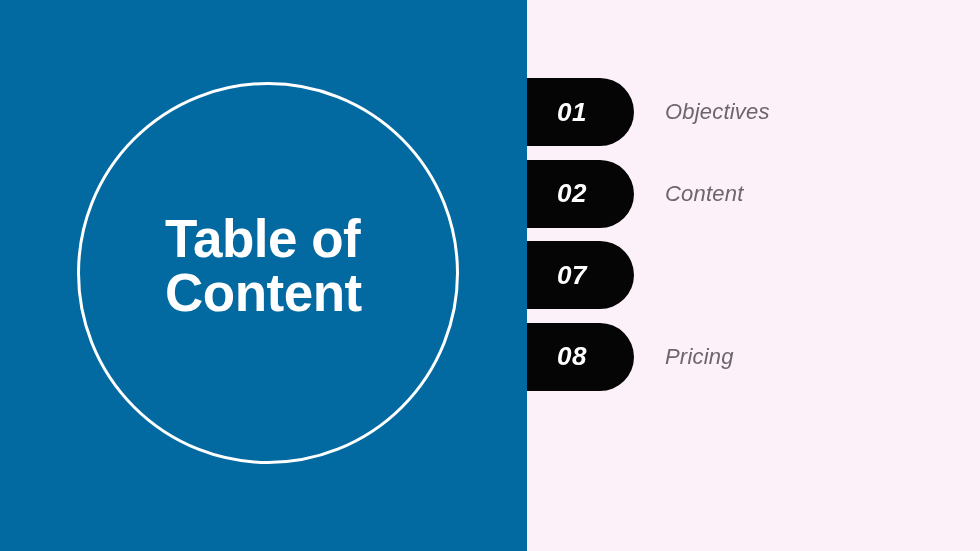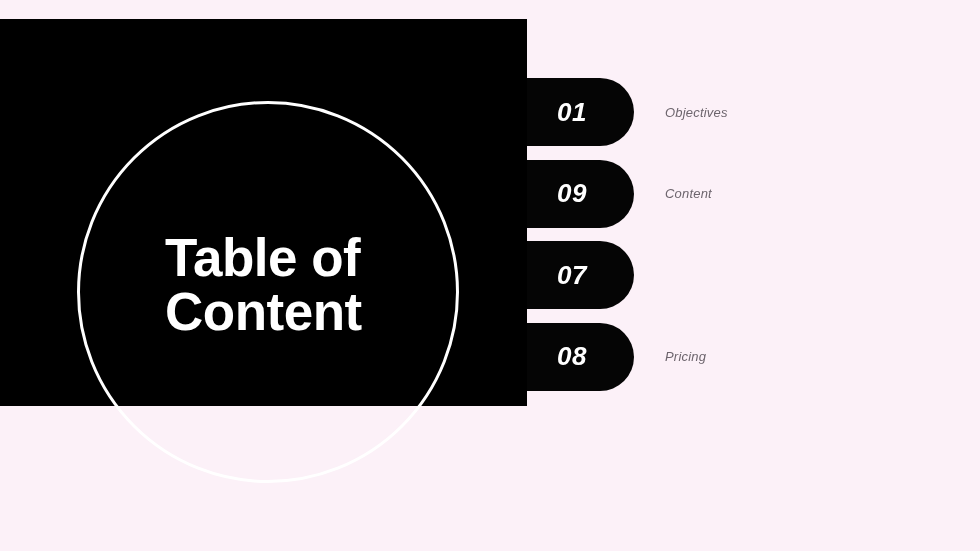--- a/index.html
+++ b/index.html
@@ -21,23 +21,22 @@
     background: #fcf1f8;
     overflow: hidden;
   }
 
   
   #left-panel {
     position: absolute;
     left: 0;
     top: 0;
     width: 527px;
-    height: 387px;
-    background: #000000;
-    margin-top: 19px;
+    height: 551px;
+    background: #0369a1;
   }
 
   #title-circle {
     position: absolute;
     left: 77px;
     top: 82px;
     width: 382px;
     height: 382px;
     border: 3px solid #ffffff;
     border-radius: 50%;
@@ -99,21 +98,21 @@
 
   .agenda-label {
     position: absolute;
     left: 138px;
     top: 0;
     height: 68px;
     display: flex;
     align-items: center;
     color: #6d656d;
     font-family: "Liberation Sans", sans-serif;
-    font-size: 13px;
+    font-size: 22px;
     font-weight: normal;
     letter-spacing: 0.2px;
     white-space: nowrap;
   }
 </style>
 </head>
 <body>
 
 <div id="slide">
 
@@ -127,21 +126,21 @@
 
     <div class="agenda-row">
       <div class="agenda-number-pill">
         <span class="agenda-number">01</span>
       </div>
       <div class="agenda-label">Objectives</div>
     </div>
 
     <div class="agenda-row">
       <div class="agenda-number-pill">
-        <span class="agenda-number">09</span>
+        <span class="agenda-number">02</span>
       </div>
       <div class="agenda-label">Content</div>
     </div>
 
     <div class="agenda-row">
       <div class="agenda-number-pill">
         <span class="agenda-number">07</span>
       </div>
     </div>
 

